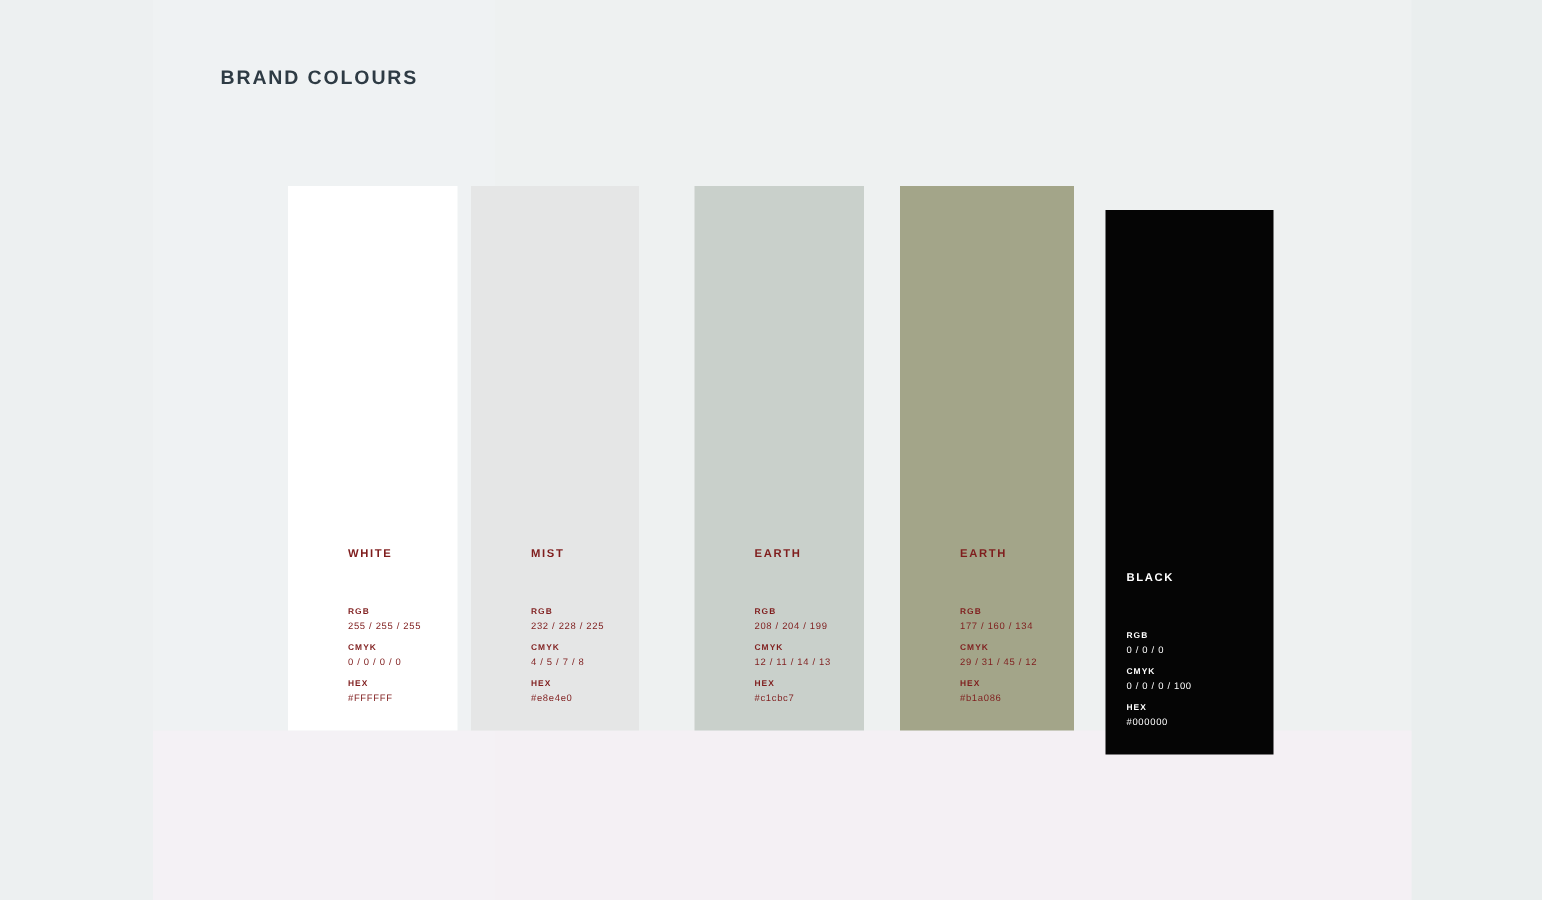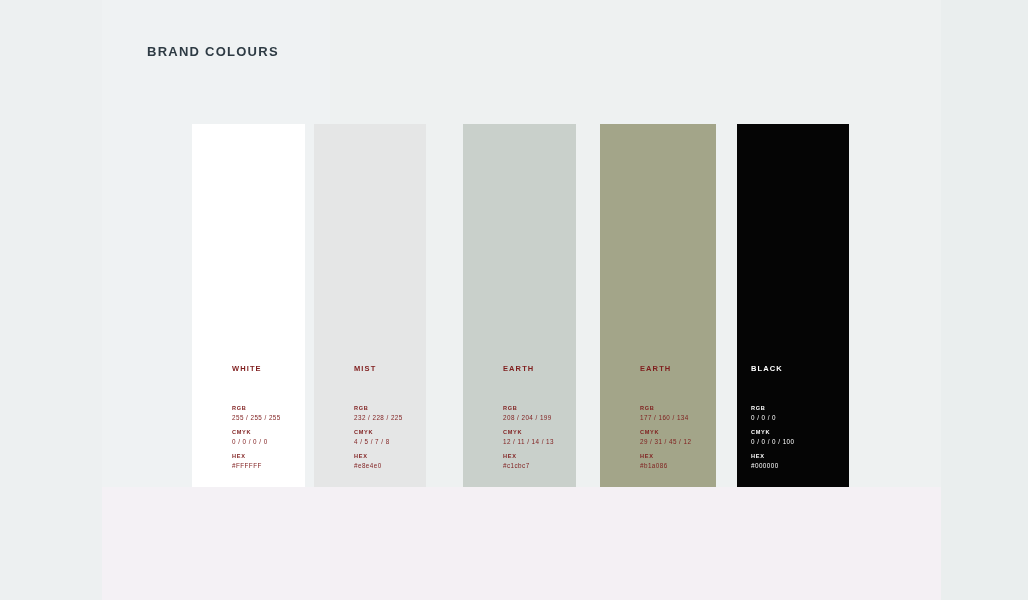--- a/index.html
+++ b/index.html
@@ -103,21 +103,21 @@
     font-size:6.3px;
     letter-spacing:.45px;
     white-space:nowrap;
   }
 
   
   .card-white { left:192px; width:113px; }
   .card-mist  { left:314px; width:112px; }
   .card-stone { left:463px; width:113px; }
   .card-earth { left:600px; width:116px; }
-  .card-black { left:737px; width:112px; }
+  .card-black { left:737px; width:112px;margin-top:16px; }
 
   
   .text-dark  { color:#7f1d1d;padding-left:40px; }
   .text-light { color:#ffffff; }
 </style>
 </head>
 <body style="background: rgb(238, 241, 242);">
 
 <div id="bg-layer">
   <div class="band band-left"></div>

